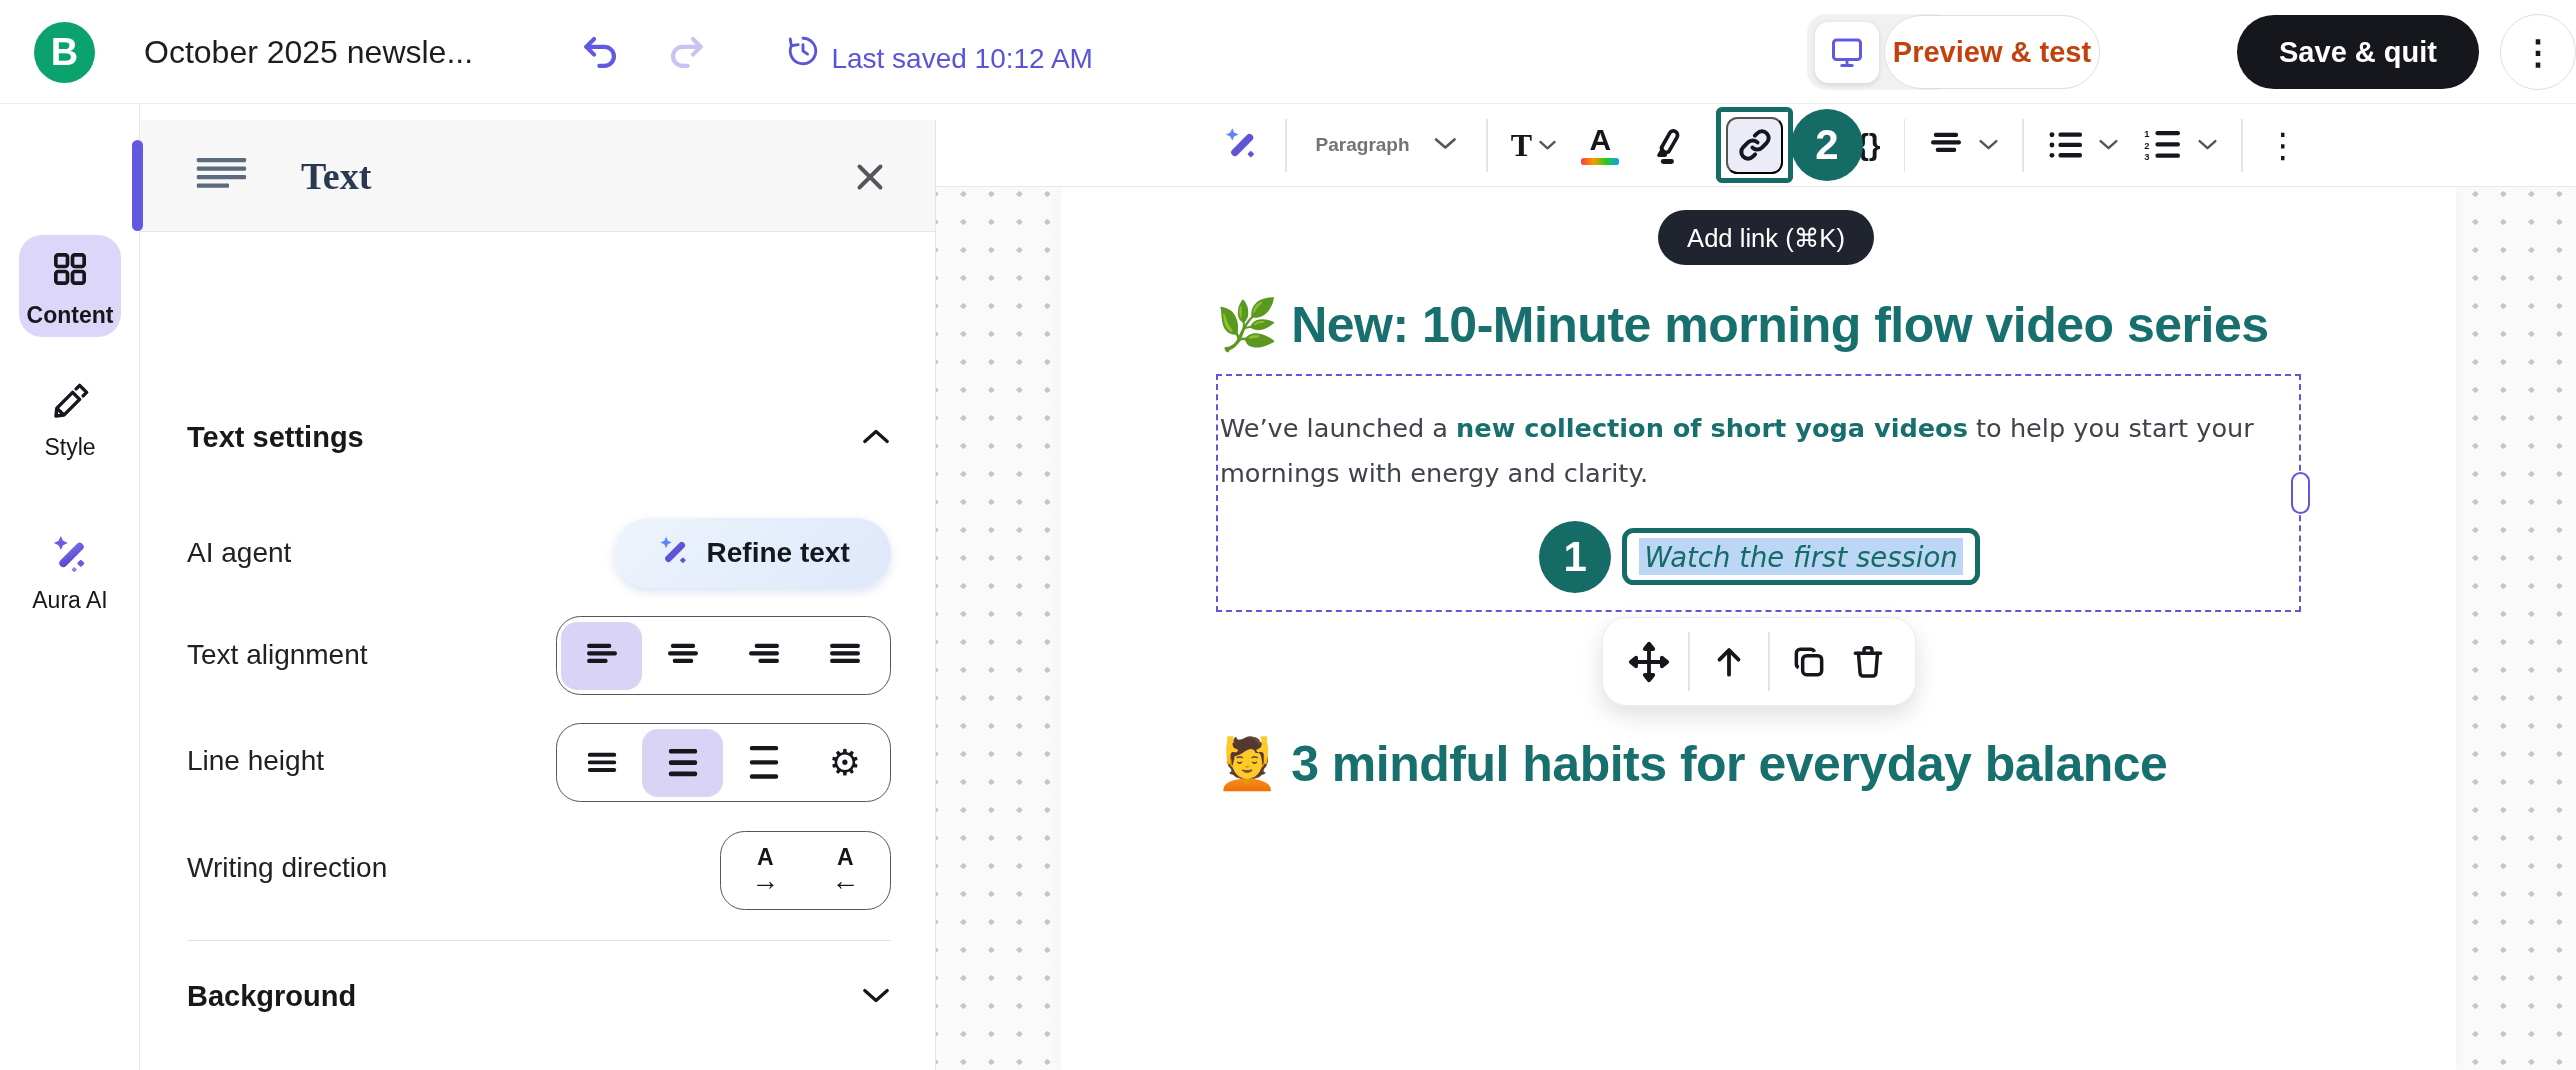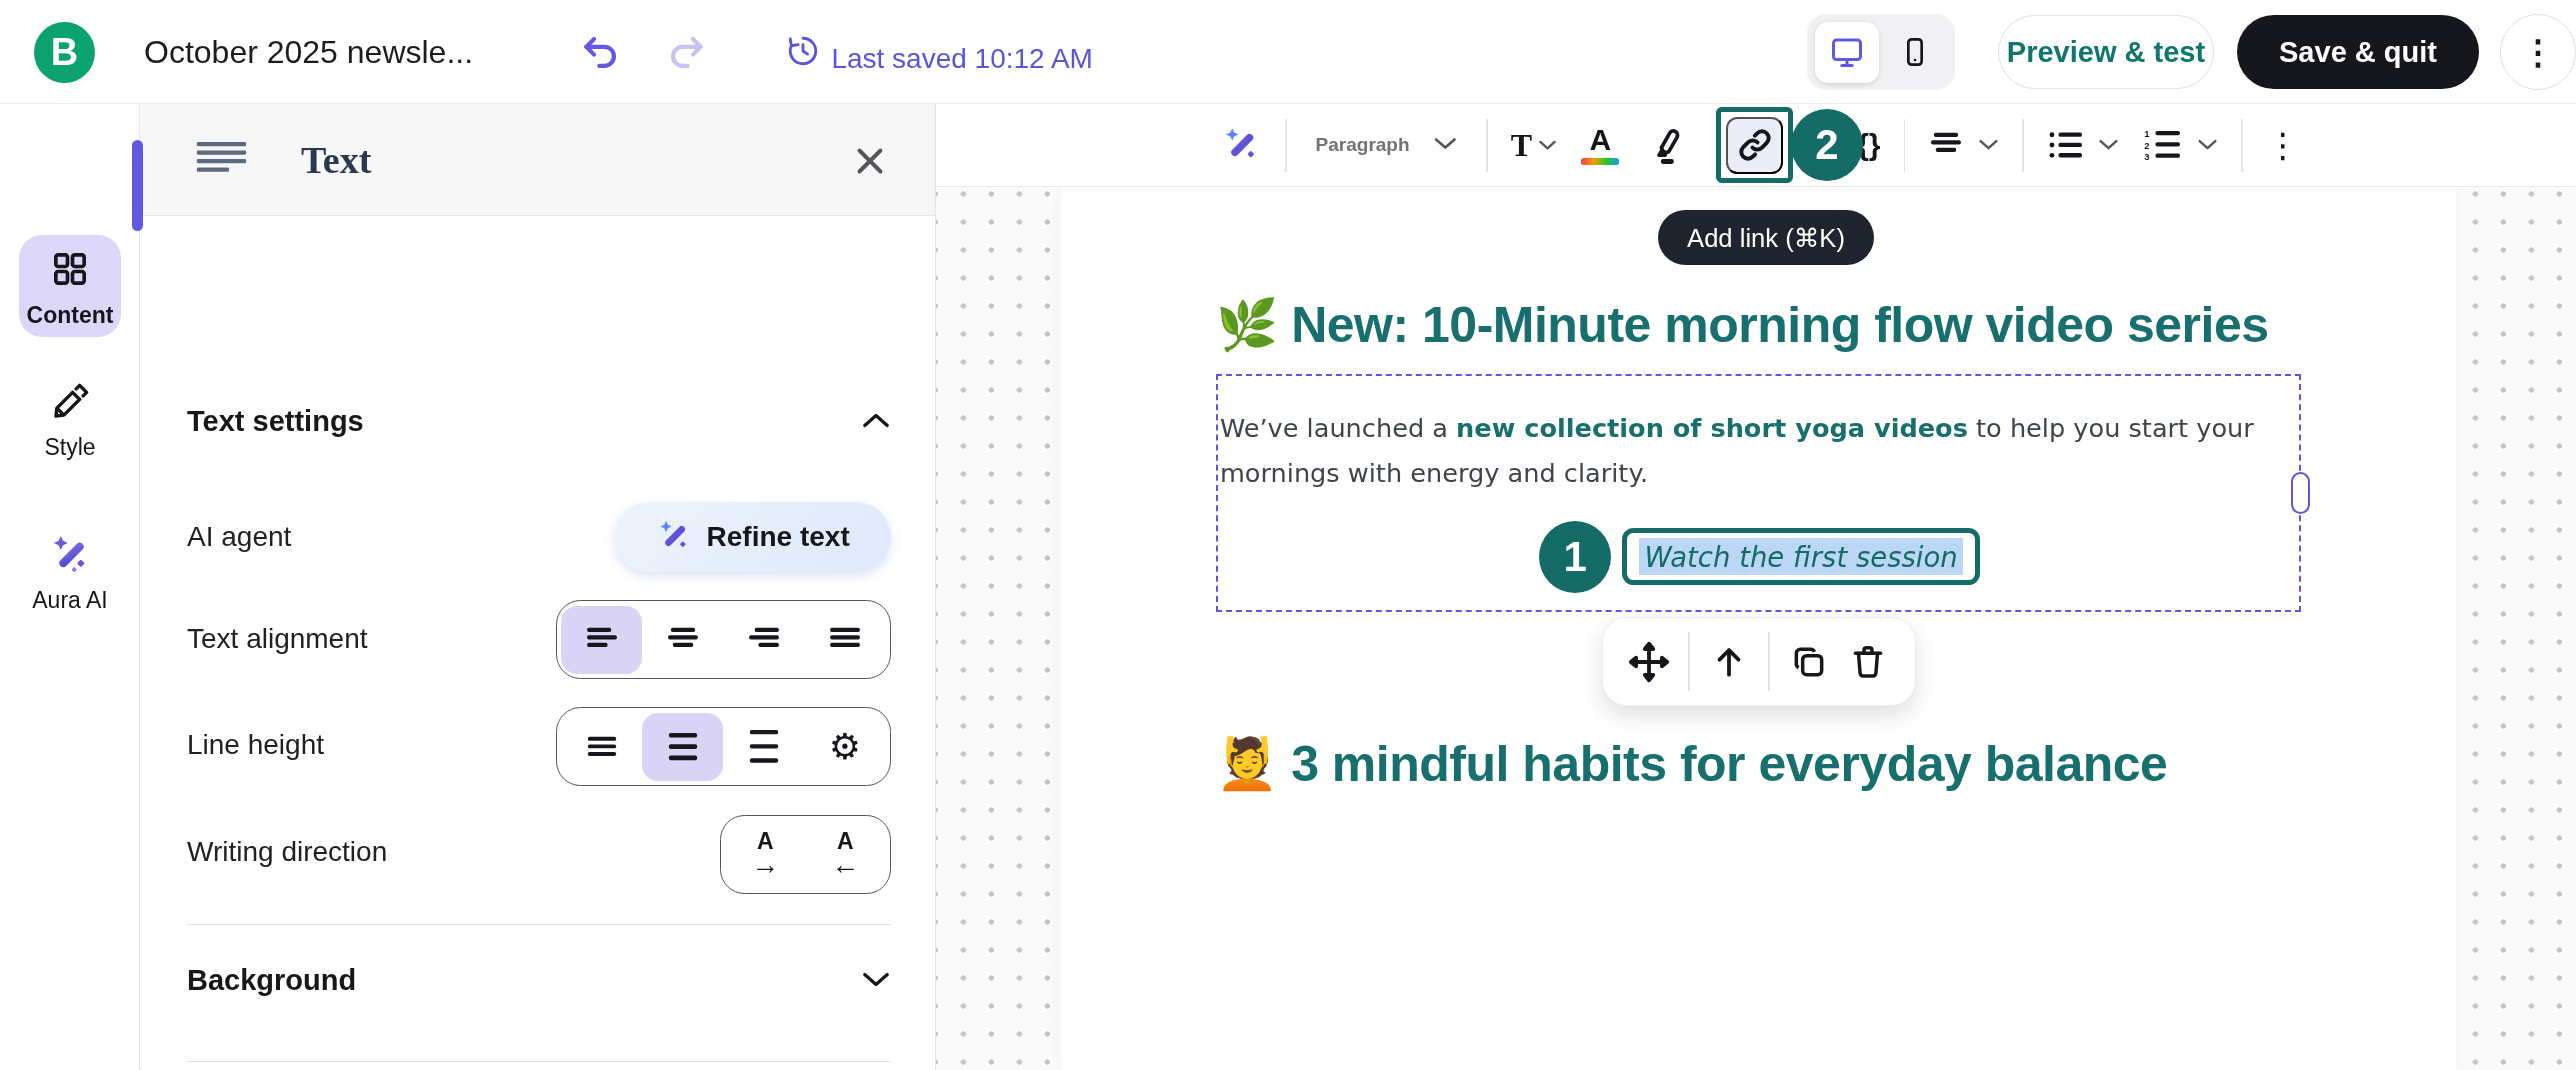--- a/index.html
+++ b/index.html
@@ -18,21 +18,21 @@
   .undo { position:absolute; left:578px; top:31px; width:45px; height:42px; }
   .redo { position:absolute; left:663px; top:31px; width:45px; height:42px; }
   .savedinfo { position:absolute; left:786px; top:34px; display:flex; align-items:flex-end; gap:11.4px;
                color:#5a54d8; font-size:28px; }
   .device-toggle { position:absolute; left:1807px; top:14px; width:148px; height:76px; background:#f1f1f4;
                    border-radius:19px; display:flex; align-items:center; padding:7.6px; gap:3.8px; }
   .device-seg { width:66px; height:61px; border-radius:13.3px; display:flex; align-items:center; justify-content:center; cursor:pointer; }
   .device-seg.active { background:#fff; box-shadow:0 1.9px 5.7px rgba(0,0,0,.12); }
   .btn-pill { position:absolute; top:15px; height:74px; border-radius:38px; font-size:29px; font-weight:600;
               display:flex; align-items:center; justify-content:center; cursor:pointer; font-family:inherit; }
-  .btn-preview { left:1998px; width:216px; background:#fff; border:1.9px solid #dfdfe3; color:#0f766e; }
+  .btn-preview { left:1884px; width:216px; background:#fff; border:1.9px solid #dfdfe3; color:#c2410c; }
   .btn-save { left:2237px; width:242px; background:#15171c; border:none; color:#fff; }
   .kebab-btn { position:absolute; left:2500px; top:14px; width:76px; height:76px; border-radius:50%;
                background:#fff; border:1.9px solid #dfdfe3; font-size:34px; color:#15171c; }
 
   
   .rail { position:absolute; left:0; top:104px; width:140px; bottom:0; background:#fff;
           border-right:0.9px solid #e7e7ea; z-index:20; }
   .rail-item { position:absolute; left:0; width:140px; display:flex; flex-direction:column; align-items:center;
                gap:7.6px; cursor:pointer; color:#15171c; }
   .rail-tile { width:102px; height:102px; margin-left:0; border-radius:23px; display:flex; flex-direction:column;
@@ -41,21 +41,21 @@
   .rail-item.active .rail-tile { background:#dcd6f8; }
   .rail-item.active { font-weight:700; }
   .rail-indicator { position:absolute; left:132px; top:140px; width:11.4px; height:91px; border-radius:6.6px;
                     background:#6159e2; z-index:25; }
   .r-content { top:131px; }
   .r-content .rail-tile { padding-top:5.7px; }
   .r-style { top:277px; }
   .r-aura { top:428px; }
 
   
-  .panel { position:absolute; left:140px; top:104px; width:796px; bottom:0; background:#fff;
+  .panel { position:absolute; left:140px; top:120px; width:796px; bottom:0; background:#fff;
            border-right:0.9px solid #e4e4e8; z-index:15; }
   .panel-header { position:absolute; left:0; top:0; width:100%; height:112px; background:#f7f7f8;
                   border-bottom:0.9px solid #e7e7ea; display:flex; align-items:center; }
   .panel-title { font-family:"Liberation Serif", serif; font-size:38px; font-weight:700; color:#2a3950;
                  margin-left:53px; }
   .ph-icon { margin-left:53px; }
   .panel-close { position:absolute; right:44px; top:36px; width:42px; height:42px; }
 
   .section-head { position:absolute; left:47px; right:44px; display:flex; align-items:center; justify-content:space-between; }
   .section-head .t { font-size:29px; font-weight:700; color:#18181b; }

